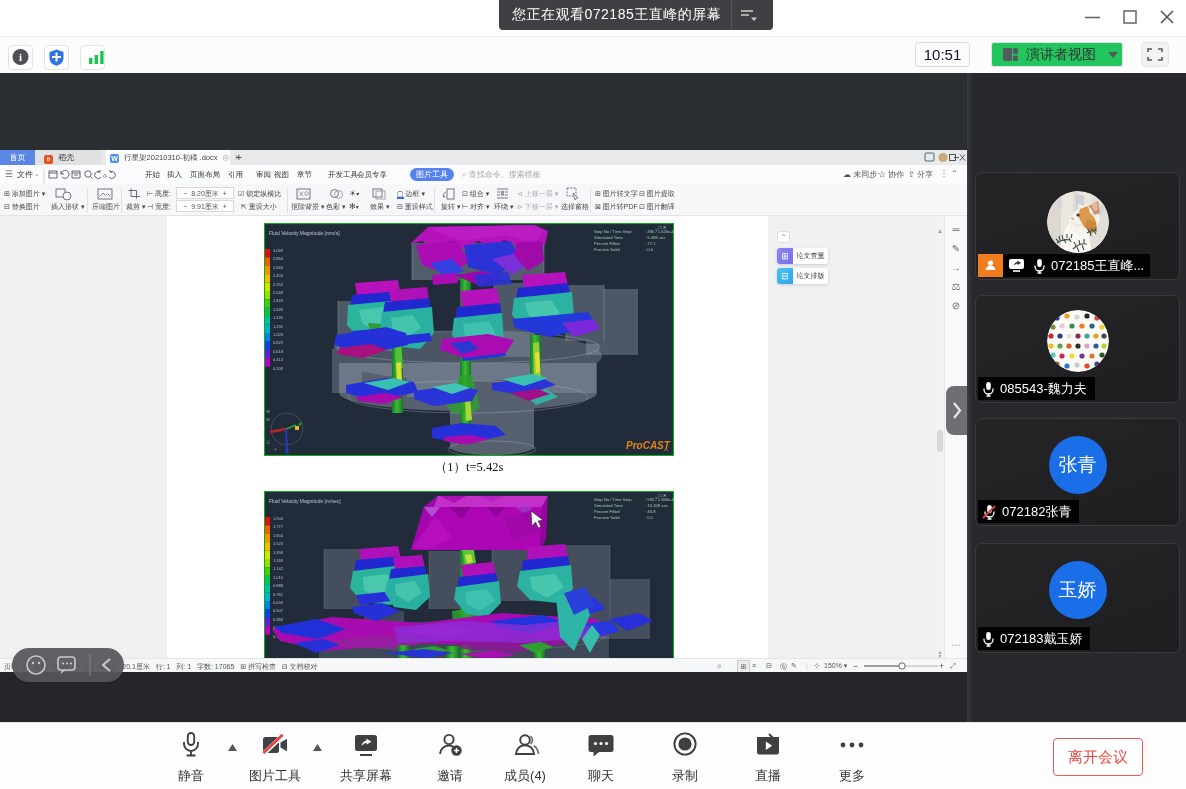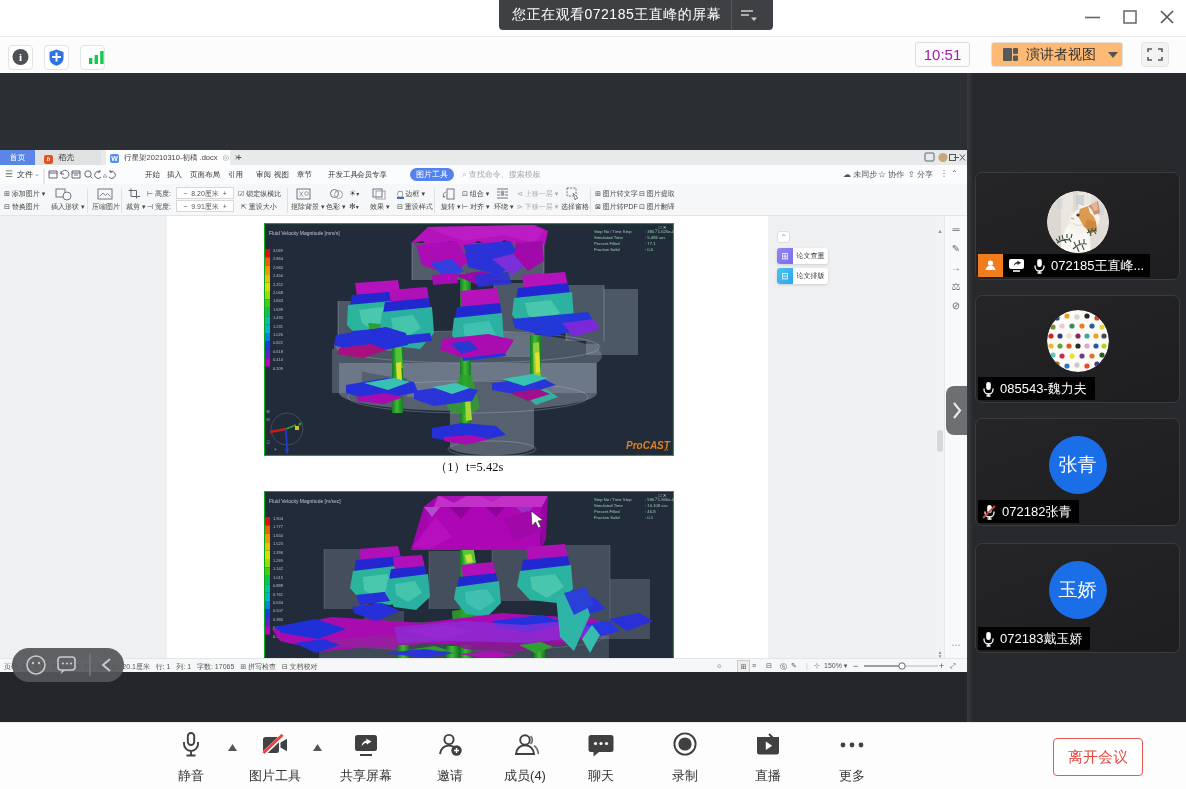--- a/index.html
+++ b/index.html
@@ -6,22 +6,22 @@
   body{width:1186px;height:789px;overflow:hidden;font-family:"Liberation Sans",sans-serif;}
   .stage{position:relative;width:1186px;height:789px;background:#ffffff;overflow:hidden;}
   .abs{position:absolute;}
   
   .topstrip{left:0;top:0;width:1186px;height:36px;background:#ffffff;}
   .titlepill{left:455px;top:0;width:274px;height:30px;background:#3e4043;border-radius:0 0 4px 4px;color:#fff;display:flex;align-items:center;margin-left:44px;}
   .titlepill .t{font-size:14px;padding-left:13px;letter-spacing:0.5px;}
   .titlepill .sep{width:1px;height:30px;background:#55575a;margin-left:10px;}
   .toolrow{left:0;top:36px;width:1186px;height:37px;background:#fcfcfc;border-top:1px solid #ececec;box-sizing:border-box;}
   .iconbox{position:absolute;width:25px;height:25px;top:45px;border:1px solid #e3e3e3;border-radius:4px;background:#fff;box-sizing:border-box;}
-  .timebox{position:absolute;left:915px;top:42px;width:55px;height:25px;border:1px solid #dcdcdc;border-radius:3px;background:#fbfbfb;box-sizing:border-box;font-size:15px;color:#a21caf;text-align:center;line-height:23px;}
-  .viewbtn{position:absolute;left:991px;top:42px;width:132px;height:25px;background:#fdba74;border:1px solid #e0e0e0;border-radius:3px;box-sizing:border-box;display:flex;align-items:center;}
+  .timebox{position:absolute;left:915px;top:42px;width:55px;height:25px;border:1px solid #dcdcdc;border-radius:3px;background:#fbfbfb;box-sizing:border-box;font-size:15px;color:#0f172a;text-align:center;line-height:23px;}
+  .viewbtn{position:absolute;left:991px;top:42px;width:132px;height:25px;background:#22c55e;border:1px solid #e0e0e0;border-radius:3px;box-sizing:border-box;display:flex;align-items:center;}
   .fsbtn{position:absolute;left:1141px;top:42px;width:28px;height:25px;background:#f2f2f2;border:1px solid #e4e4e4;border-radius:4px;box-sizing:border-box;}
   
   .mainarea{left:0;top:73px;width:967px;height:649px;background:#2b2e33;}
   .sidebar{left:967px;top:73px;width:219px;height:649px;background:#28292c;}
   
   .wps-tabs{left:0;top:150px;width:967px;height:15px;background:#e7e9eb;}
   .wps-menu{left:0;top:165px;width:967px;height:19px;background:#fbfcfd;}
   .wps-ribbon{left:0;top:184px;width:967px;height:32px;background:#f6f7f8;border-bottom:1px solid #e3e4e6;box-sizing:border-box;}
   .wps-canvas{left:0;top:216px;width:936px;height:442px;background:#eff0f2;}
   .wps-page{left:167px;top:216px;width:601px;height:442px;background:#ffffff;}

